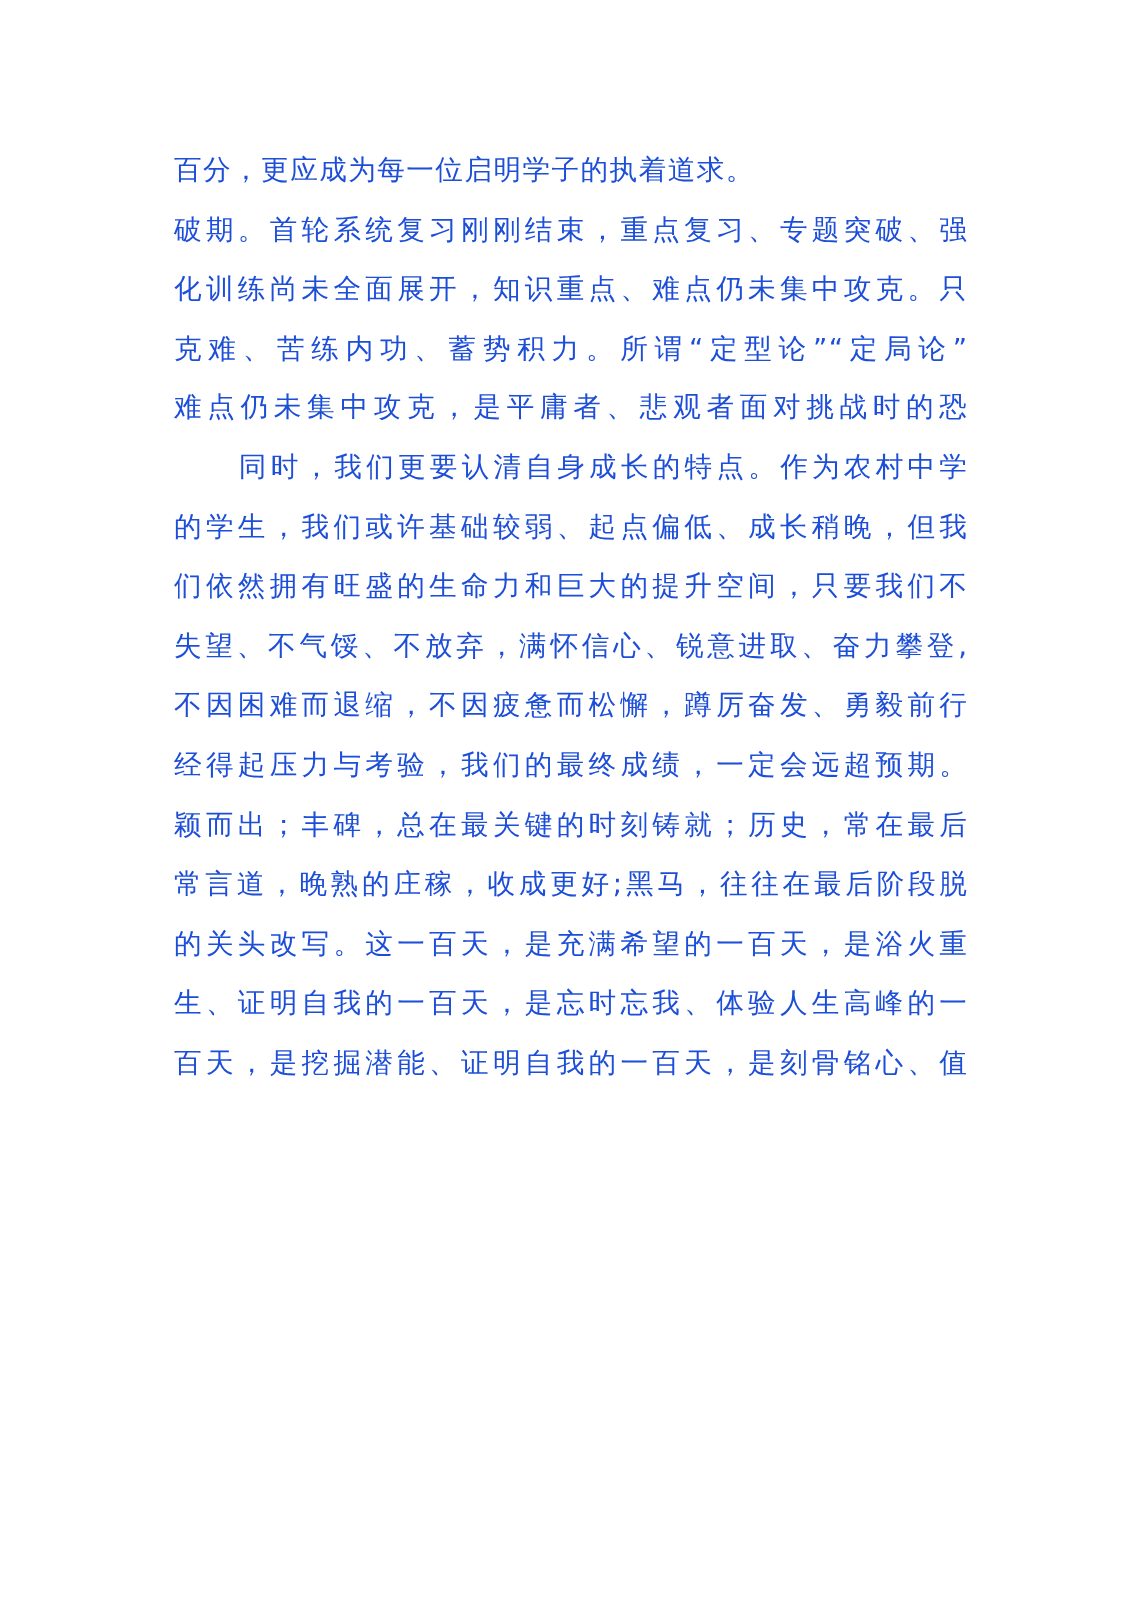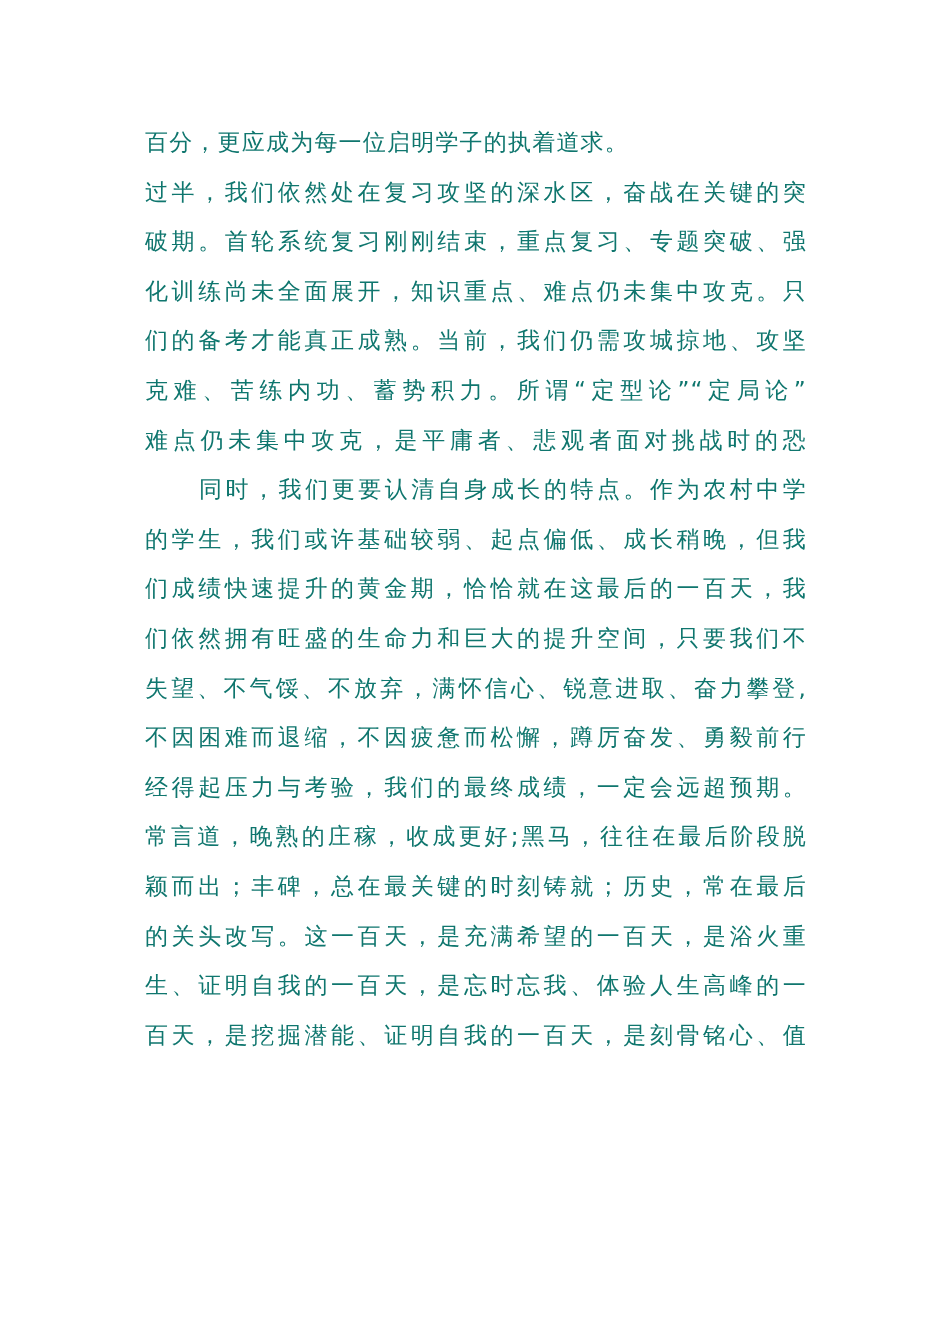--- a/index.html
+++ b/index.html
@@ -1,41 +1,38 @@
 <!DOCTYPE html>
 <html><head>
 <meta charset="utf-8">
 <style>
   html, body { margin: 0; padding: 0; background: #ffffff; }
   body { width: 950px; height: 1344px; position: relative; overflow: hidden; }
   .page {
     position: absolute; left: 145px; top: 118px; width: 662px;
     font-family: "DejaVu Sans", "Liberation Sans", sans-serif;
-    font-size: 23px; color: #0f766e; line-height: 49.6px;
+    font-size: 23px; color: #1d4ed8; line-height: 49.6px;
   }
   .line { display: block; height: 49.6px; white-space: nowrap; text-align: justify; text-align-last: justify; letter-spacing: 1.2px; }
   .line.last { text-align-last: left; }
   .line.indent { padding-left: 54px; }
 </style>
 </head>
 <body>
 
 <div class="page">
   <span class="line last">百分，更应成为每一位启明学子的执着道求。</span>
-  <span class="line">过半，我们依然处在复习攻坚的深水区，奋战在关键的突</span>
   <span class="line">破期。首轮系统复习刚刚结束，重点复习、专题突破、强</span>
   <span class="line">化训练尚未全面展开，知识重点、难点仍未集中攻克。只</span>
-  <span class="line">们的备考才能真正成熟。当前，我们仍需攻城掠地、攻坚</span>
   <span class="line">克难、苦练内功、蓄势积力。所谓“定型论”“定局论”</span>
   <span class="line">难点仍未集中攻克，是平庸者、悲观者面对挑战时的恐</span>
   <span class="line indent">同时，我们更要认清自身成长的特点。作为农村中学</span>
   <span class="line">的学生，我们或许基础较弱、起点偏低、成长稍晚，但我</span>
-  <span class="line">们成绩快速提升的黄金期，恰恰就在这最后的一百天，我</span>
   <span class="line">们依然拥有旺盛的生命力和巨大的提升空间，只要我们不</span>
   <span class="line">失望、不气馁、不放弃，满怀信心、锐意进取、奋力攀登,</span>
   <span class="line">不因困难而退缩，不因疲惫而松懈，蹲厉奋发、勇毅前行</span>
   <span class="line">经得起压力与考验，我们的最终成绩，一定会远超预期。</span>
+  <span class="line">颖而出；丰碑，总在最关键的时刻铸就；历史，常在最后</span>
   <span class="line">常言道，晚熟的庄稼，收成更好;黑马，往往在最后阶段脱</span>
-  <span class="line">颖而出；丰碑，总在最关键的时刻铸就；历史，常在最后</span>
   <span class="line">的关头改写。这一百天，是充满希望的一百天，是浴火重</span>
   <span class="line">生、证明自我的一百天，是忘时忘我、体验人生高峰的一</span>
   <span class="line">百天，是挖掘潜能、证明自我的一百天，是刻骨铭心、值</span>
 </div>
 
 </body></html>

